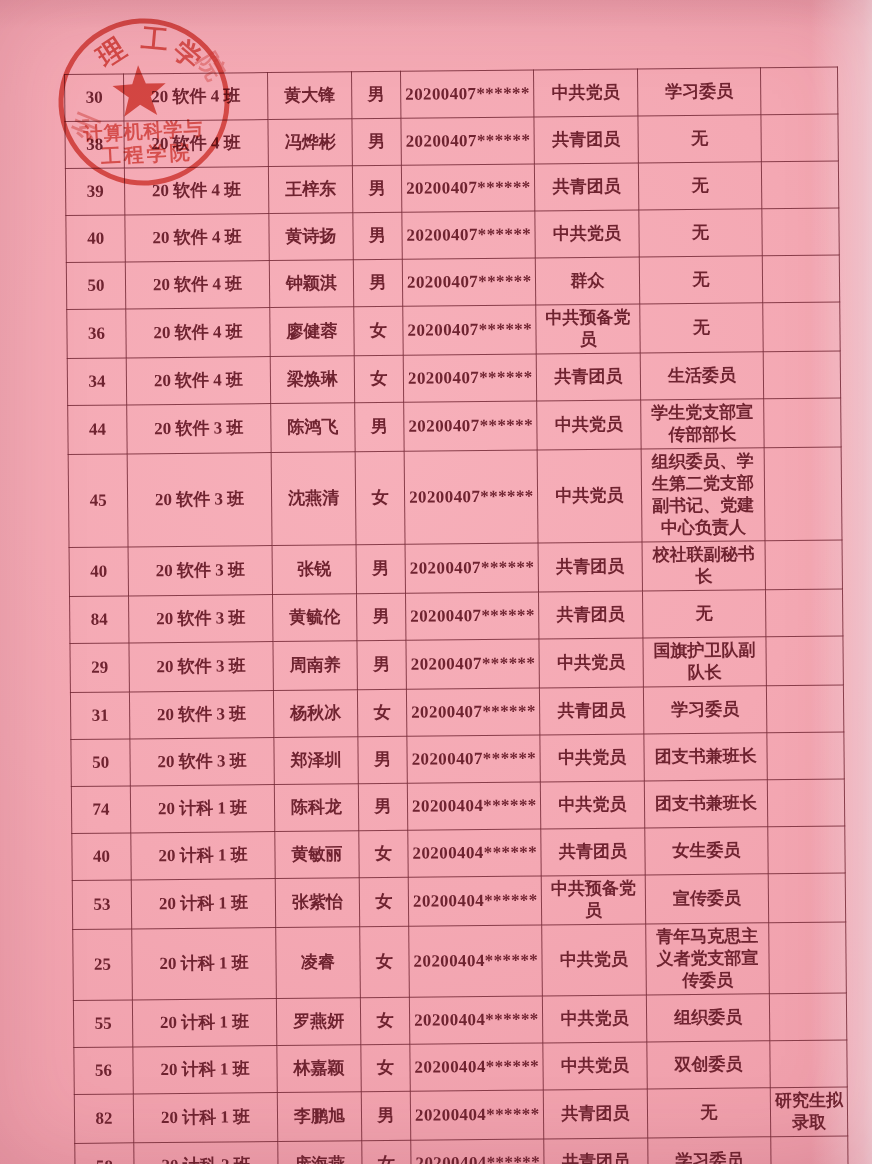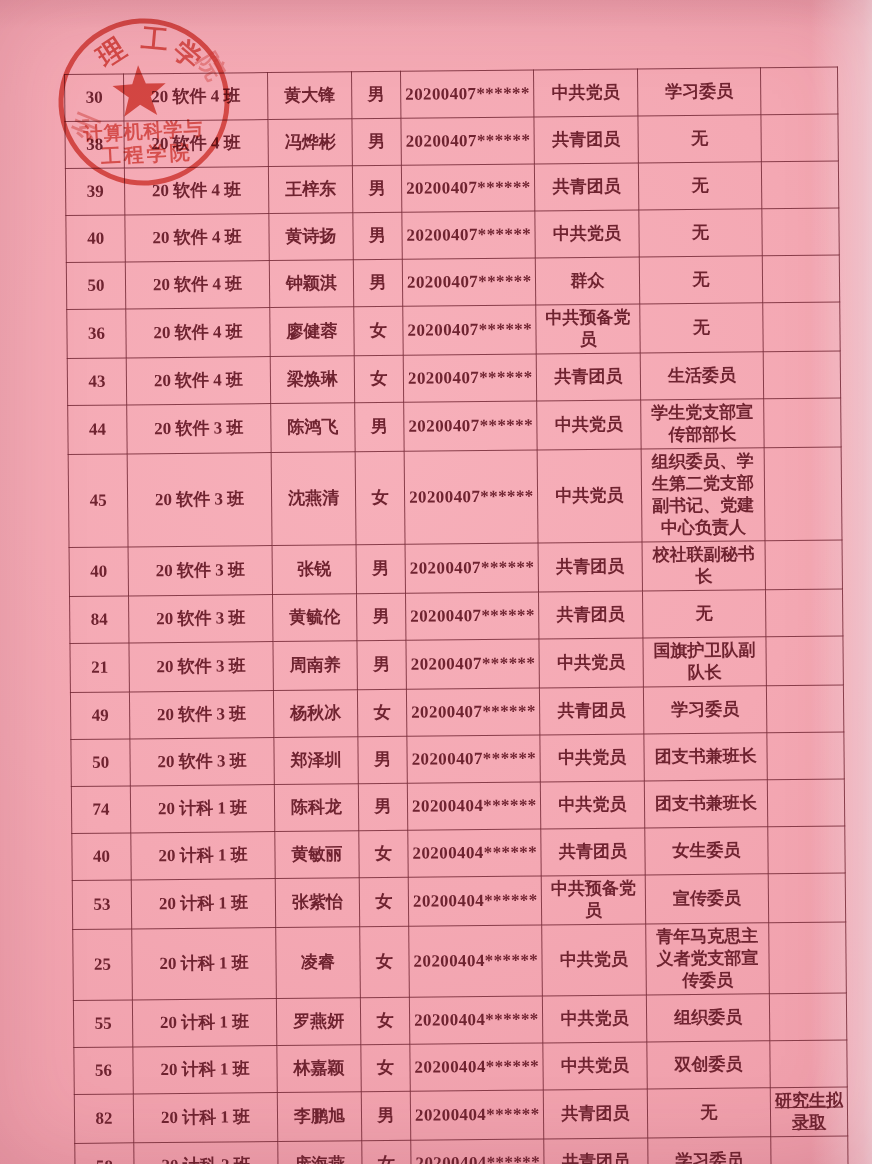--- a/index.html
+++ b/index.html
@@ -22,21 +22,21 @@
     border:1px solid rgba(112,36,50,0.82);
     text-align:center;vertical-align:middle;
     color:#6f2330;font-weight:700;font-size:17px;line-height:22px;
     height:42px;padding:2px 4px;
     font-family:"Liberation Serif","DejaVu Serif",serif;
     word-break:break-word;
   }
   td.c0{font-size:16px;}
   td.c4{font-size:16px;text-align:left;padding-left:9px;letter-spacing:0.4px;white-space:nowrap;}
   td.c6{padding:2px 6px;}
-  td.c7{padding:2px 11px;text-decoration:underline;}
+  td.c7{padding:2px 11px;}
   .seal{
     position:absolute;left:0px;top:-42px;width:292px;height:300px;
     mix-blend-mode:multiply;opacity:0.85;pointer-events:none;
   }
   .seal text{
     font-family:"Liberation Serif","DejaVu Serif",serif;
     font-weight:700;fill:#cf3326;
   }
 </style>
 </head>
@@ -116,21 +116,21 @@
       <td class="c1">20 软件 4 班</td>
       <td class="c2">廖健蓉</td>
       <td class="c3">女</td>
       <td class="c4">20200407******</td>
       <td class="c5">中共预备党员</td>
       <td class="c6">无</td>
       <td class="c7"></td>
     </tr>
 
     <tr>
-      <td class="c0">43</td>
+      <td class="c0">34</td>
       <td class="c1">20 软件 4 班</td>
       <td class="c2">梁焕琳</td>
       <td class="c3">女</td>
       <td class="c4">20200407******</td>
       <td class="c5">共青团员</td>
       <td class="c6">生活委员</td>
       <td class="c7"></td>
     </tr>
 
     <tr>
@@ -171,32 +171,32 @@
       <td class="c1">20 软件 3 班</td>
       <td class="c2">黄毓伦</td>
       <td class="c3">男</td>
       <td class="c4">20200407******</td>
       <td class="c5">共青团员</td>
       <td class="c6">无</td>
       <td class="c7"></td>
     </tr>
 
     <tr>
-      <td class="c0">21</td>
+      <td class="c0">29</td>
       <td class="c1">20 软件 3 班</td>
       <td class="c2">周南养</td>
       <td class="c3">男</td>
       <td class="c4">20200407******</td>
       <td class="c5">中共党员</td>
       <td class="c6">国旗护卫队副队长</td>
       <td class="c7"></td>
     </tr>
 
     <tr>
-      <td class="c0">49</td>
+      <td class="c0">31</td>
       <td class="c1">20 软件 3 班</td>
       <td class="c2">杨秋冰</td>
       <td class="c3">女</td>
       <td class="c4">20200407******</td>
       <td class="c5">共青团员</td>
       <td class="c6">学习委员</td>
       <td class="c7"></td>
     </tr>
 
     <tr>

